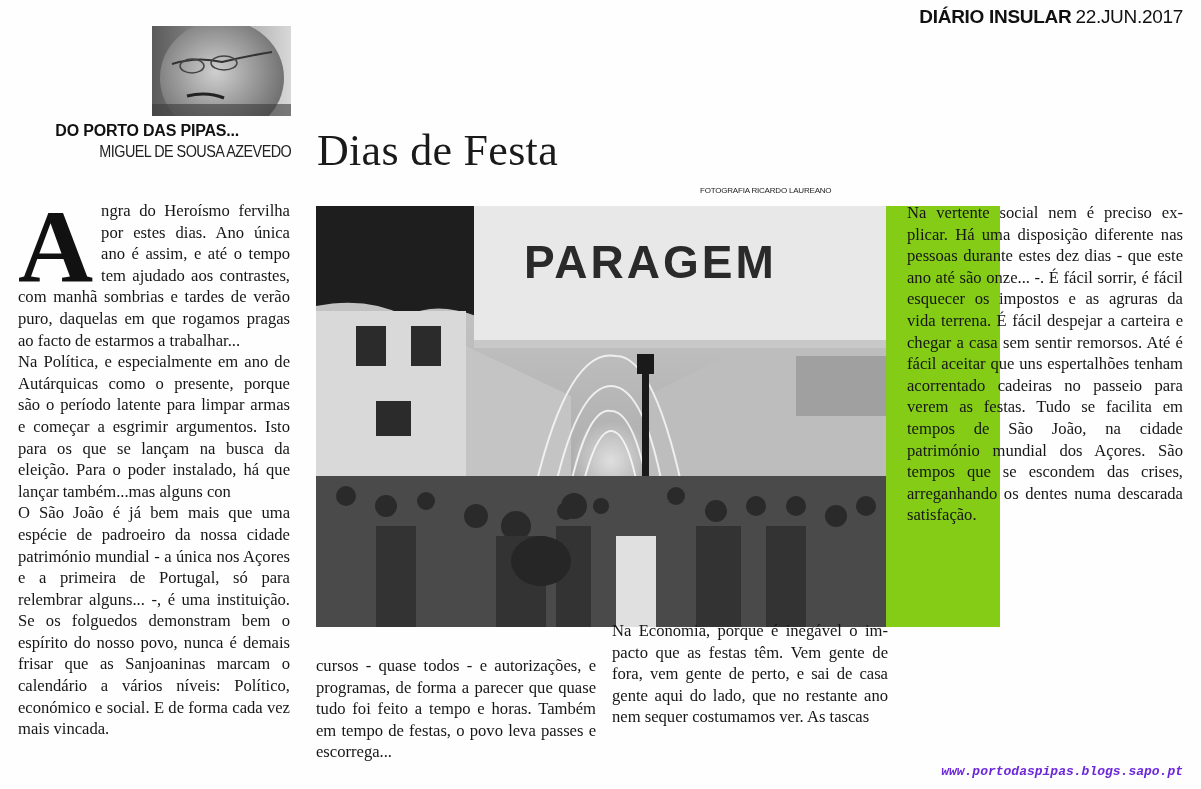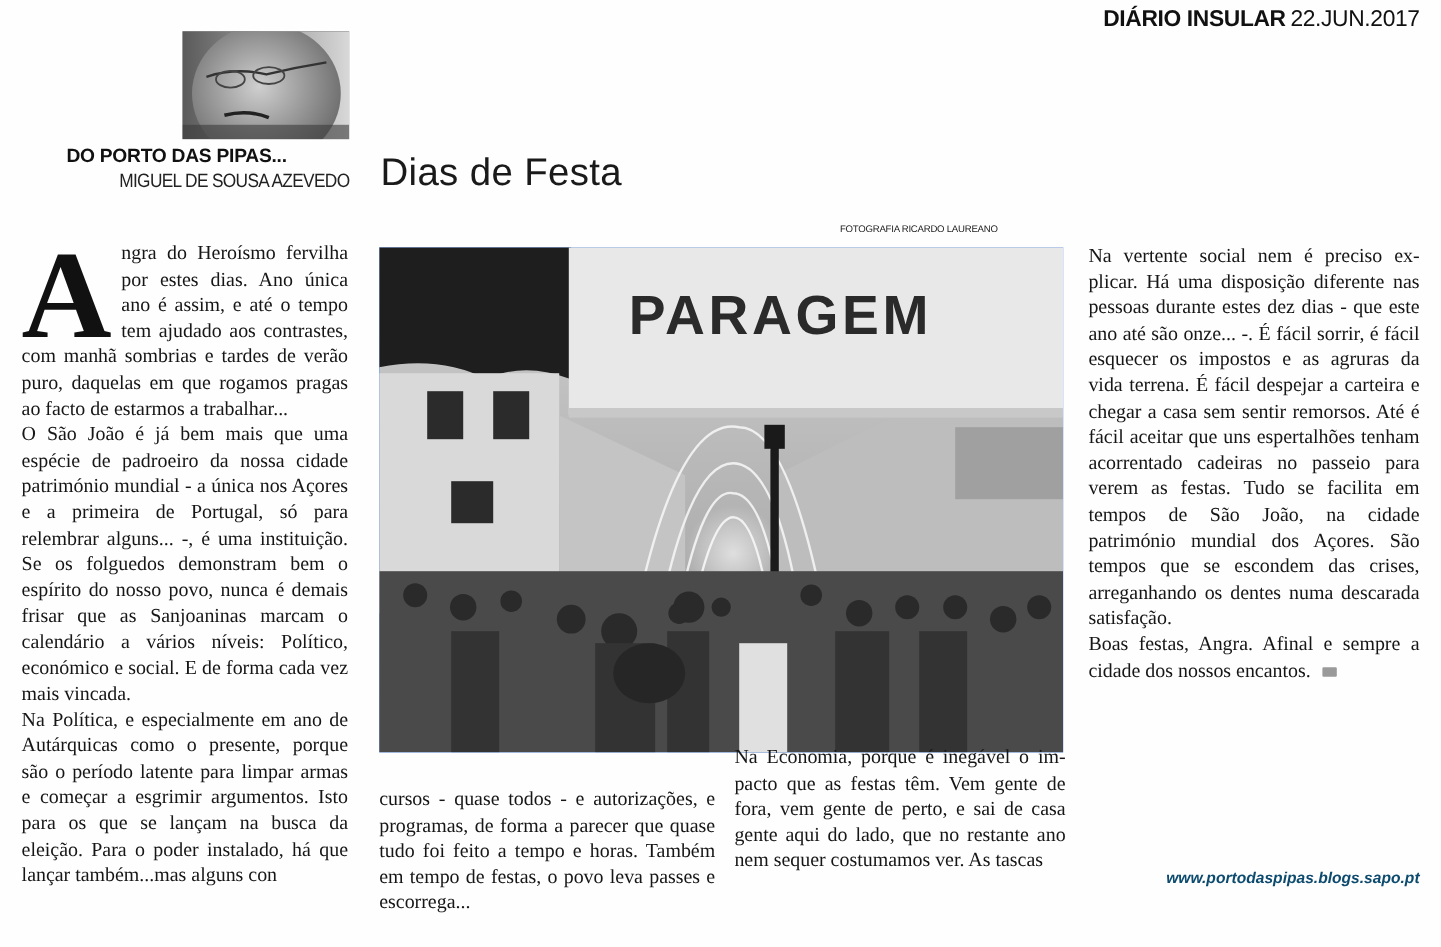--- a/index.html
+++ b/index.html
@@ -27,31 +27,31 @@
     font-family: "Liberation Sans", sans-serif; font-weight: 700; font-size: 16px;
     color: #111; letter-spacing: -0.2px; white-space: nowrap;
   }
   .author-name {
     position: absolute; right: 910px; top: 143px; text-align: right;
     font-family: "Liberation Sans", sans-serif; font-size: 16px; color: #222;
     letter-spacing: -0.6px; white-space: nowrap; transform: scaleX(0.9); transform-origin: right;
   }
   .headline {
     position: absolute; left: 317px; top: 125px;
-    font-family: Liberation Sans, sans-serif; font-size: 32px; font-weight: 400; color: #1a1a1a;
+    font-family: Liberation Serif, serif; font-size: 44px; font-weight: 400; color: #1a1a1a;
     letter-spacing: 0.3px;
   }
   .photo-credit {
     position: absolute; left: 700px; top: 186px; width: 184px; text-align: left;
     font-family: "Liberation Sans", sans-serif; font-size: 8px; color: #222;
     letter-spacing: -0.2px;
   }
   .main-photo {
-    position: absolute; left: 316px; top: 206px; width: 570px; height: 421px;
-    overflow: hidden; background: #3b82f6;
+    position: absolute; left: 316px; top: 206px; width: 684px; height: 421px;
+    overflow: hidden; background: #84cc16;
   }
   .main-photo svg { display: block; }
 
   .col {
     position: absolute; font-size: 16.6px; line-height: 21.6px; text-align: justify;
     hyphens: manual; color: #161616;
   }
   .col p { margin: 0; }
   .col1 { left: 18px; top: 200px; width: 272px; }
   .col2 { left: 316px; top: 655px; width: 280px; }
@@ -61,23 +61,23 @@
   .dropcap {
     float: left; font-size: 104px; line-height: 78px; font-weight: 700;
     margin: 4px 8px 0 0; padding-top: 4px; color: #111;
     font-family: "Liberation Serif", serif;
   }
   .end-mark {
     display: inline-block; width: 12px; height: 8px; background: #9a9a9a;
     margin-left: 10px; vertical-align: middle; border-radius: 1px;
   }
   .blog-url {
-    position: absolute; right: 18px; top: 724px;
-    font-family: Liberation Sans, sans-serif; font-style: italic; font-weight: 700;
-    font-size: 13px; color: #0c4a6e;
+    position: absolute; right: 18px; top: 764px;
+    font-family: Liberation Mono, monospace; font-style: italic; font-weight: 700;
+    font-size: 13px; color: #6d28d9;
   }
 </style>
 </head>
 <body>
 
 <div class="masthead">
   <b>DIÁRIO INSULAR</b><span class="date">22.JUN.2017</span>
 </div>
 
 <div class="author-photo">
@@ -174,30 +174,29 @@
     <ellipse cx="225" cy="355" rx="30" ry="25" fill="#262626"></ellipse>
 
     <rect x="158" y="0" width="412" height="140" fill="#e8e8e8"></rect>
     <rect x="158" y="134" width="412" height="8" fill="#c8c8c8"></rect>
     <text x="208" y="72" font-family="Liberation Sans, sans-serif" font-size="46" font-weight="700" fill="#2a2a2a" letter-spacing="3">PARAGEM</text>
   </svg>
 </div>
 
 <div class="col col1">
   <p><span class="dropcap">A</span><span>ngra do Heroísmo fervilha por estes dias. Ano única ano é assim, e até o tempo tem ajudado aos contrastes, com manhã sombrias e tardes de verão puro, daquelas em que rogamos pragas ao facto de estarmos a trabalhar...</span></p>
+  <p>Na Política, e especialmente em ano de Autárquicas como o presente, porque são o período latente para limpar ar­mas e começar a esgrimir argumentos. Isto para os que se lançam na busca da eleição. Para o poder instalado, há que lançar também...mas alguns con­</p>
   <p>O São João é já bem mais que uma espécie de padroeiro da nossa cida­de património mundial - a única nos Açores e a primeira de Portugal, só para relembrar alguns... -, é uma ins­tituição. Se os folguedos demonstram bem o espírito do nosso povo, nunca é demais frisar que as Sanjoaninas mar­cam o calendário a vários níveis: Polí­tico, económico e social. E de forma cada vez mais vincada.</p>
-  <p>Na Política, e especialmente em ano de Autárquicas como o presente, porque são o período latente para limpar ar­mas e começar a esgrimir argumentos. Isto para os que se lançam na busca da eleição. Para o poder instalado, há que lançar também...mas alguns con­</p>
 </div>
 
 <div class="col col2">
   <p>cursos - quase todos - e autorizações, e programas, de forma a parecer que quase tudo foi feito a tempo e horas. Também em tempo de festas, o povo leva passes e escorrega...</p>
 </div>
 
 <div class="col col3">
   <p>Na Economia, porque é inegável o im­pacto que as festas têm. Vem gente de fora, vem gente de perto, e sai de casa gente aqui do lado, que no restante ano nem sequer costumamos ver. As tascas</p>
 </div>
 
 <div class="col col4">
   <p>Na vertente social nem é preciso ex­plicar. Há uma disposição diferente nas pessoas durante estes dez dias - que este ano até são onze... -. É fácil sorrir, é fácil esquecer os impostos e as agruras da vida terrena. É fácil des­pejar a carteira e chegar a casa sem sentir remorsos. Até é fácil aceitar que uns espertalhões tenham acorrentado cadeiras no passeio para verem as fes­tas. Tudo se facilita em tempos de São João, na cidade património mundial dos Açores. São tempos que se escon­dem das crises, arreganhando os den­tes numa descarada satisfação.</p>
-  <p><span>Boas festas, Angra. Afinal e sempre a cidade dos nossos encantos.</span><span class="end-mark"></span></p>
 </div>
 
 <div class="blog-url">www.portodaspipas.blogs.sapo.pt</div>
 
 </body></html>

